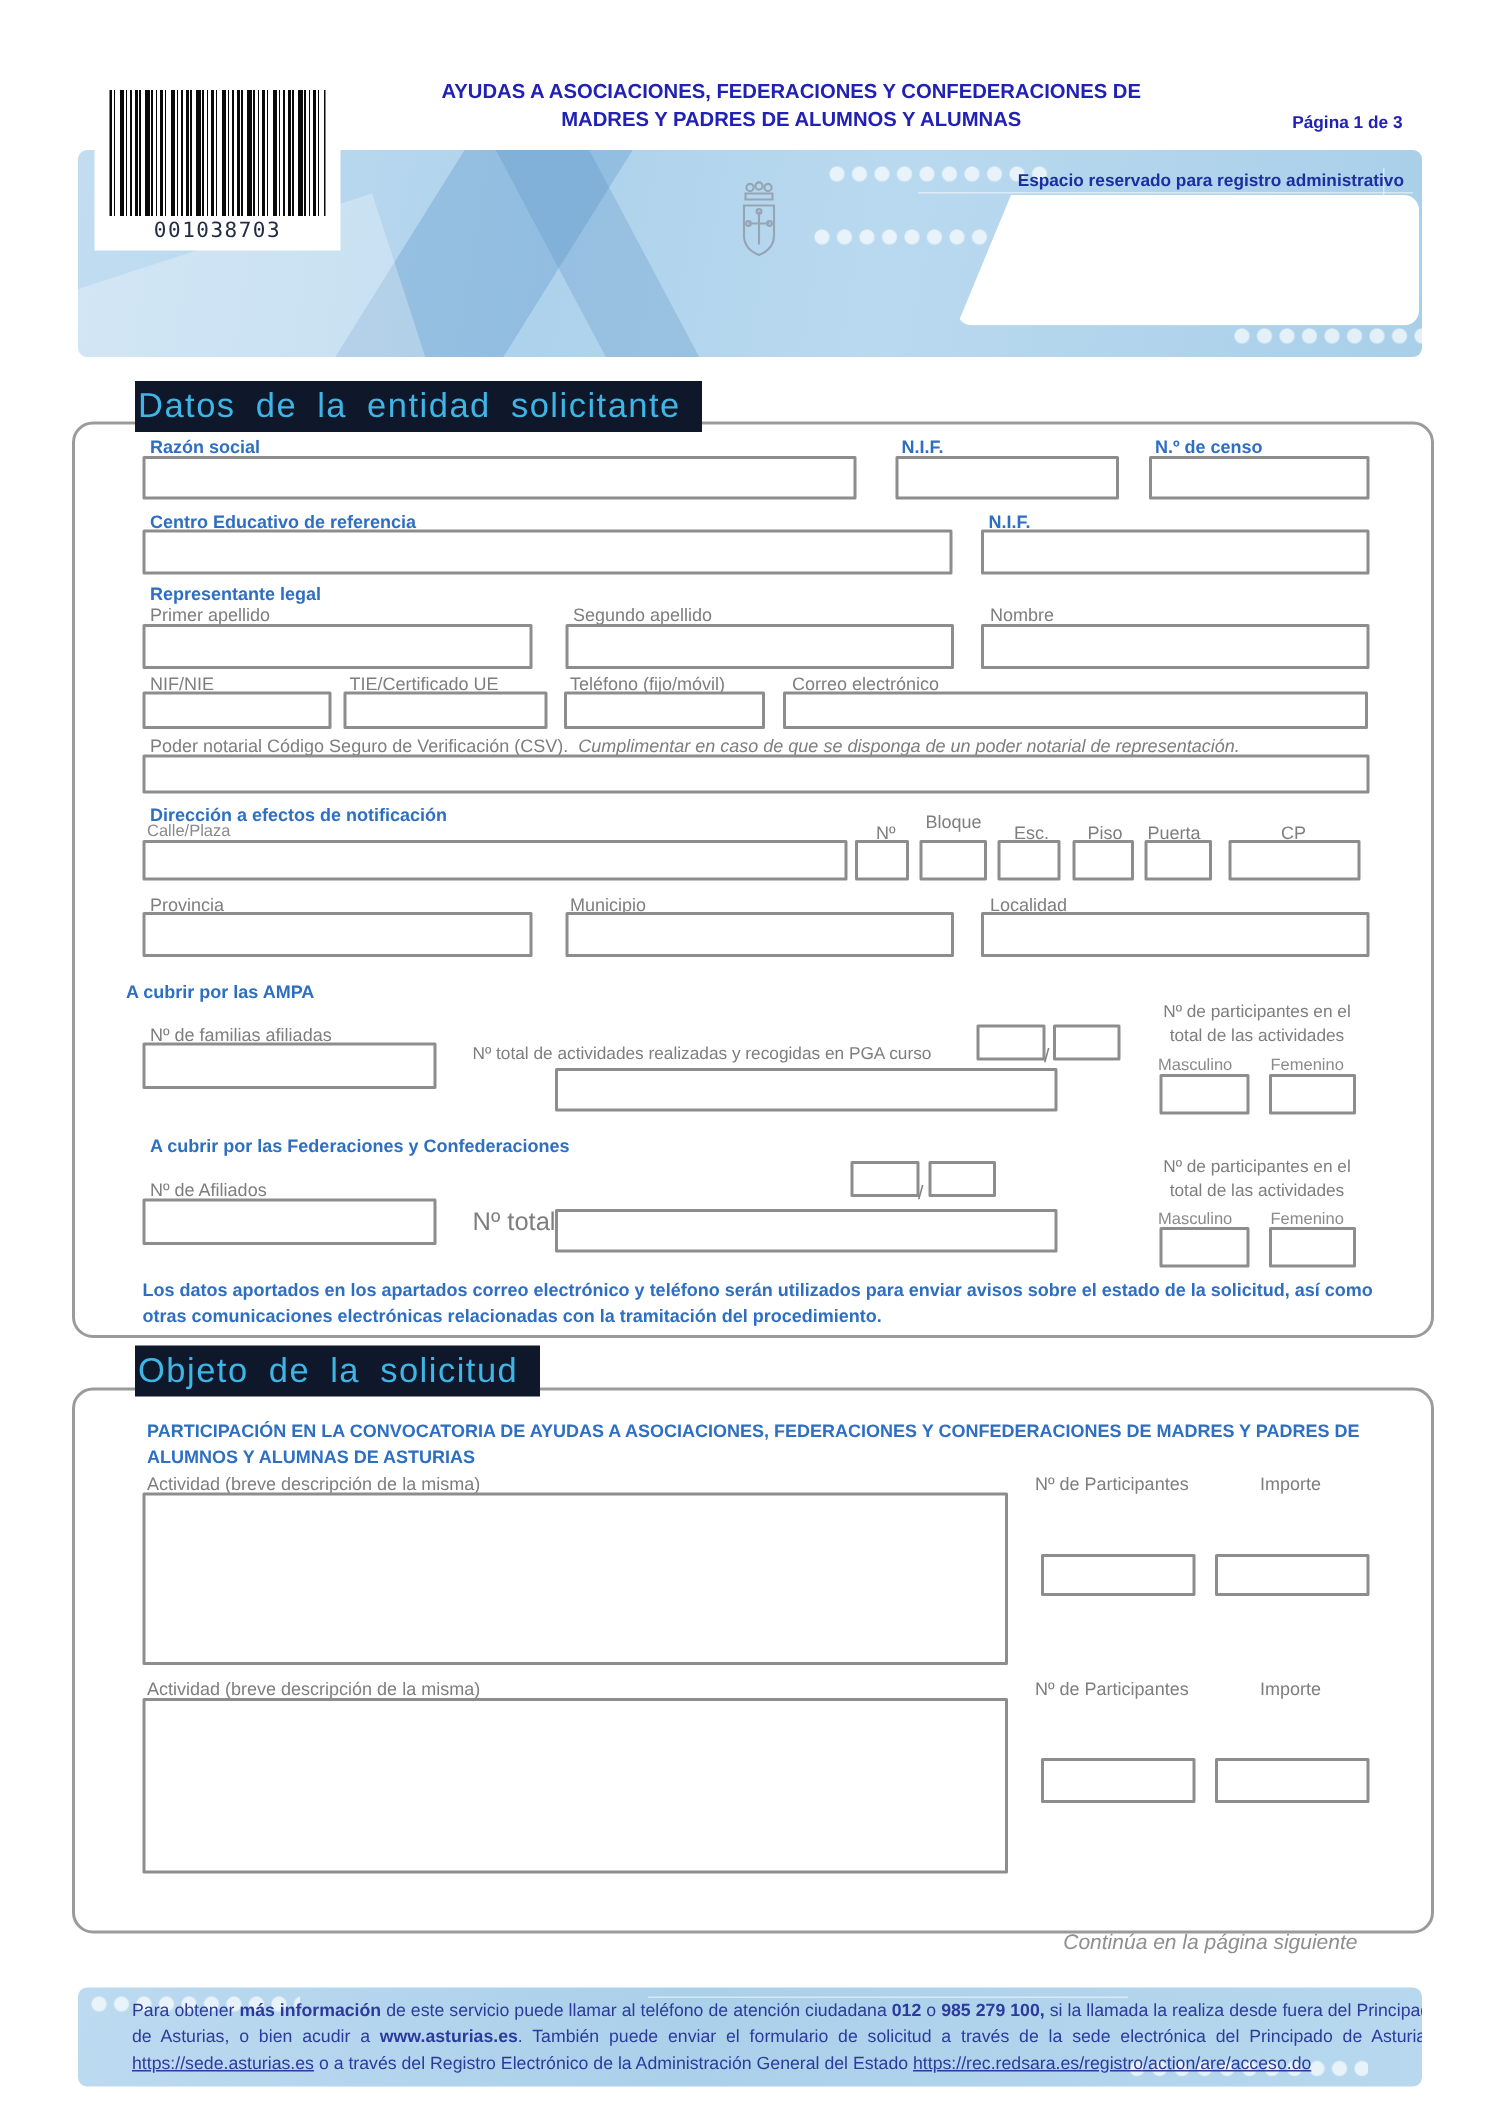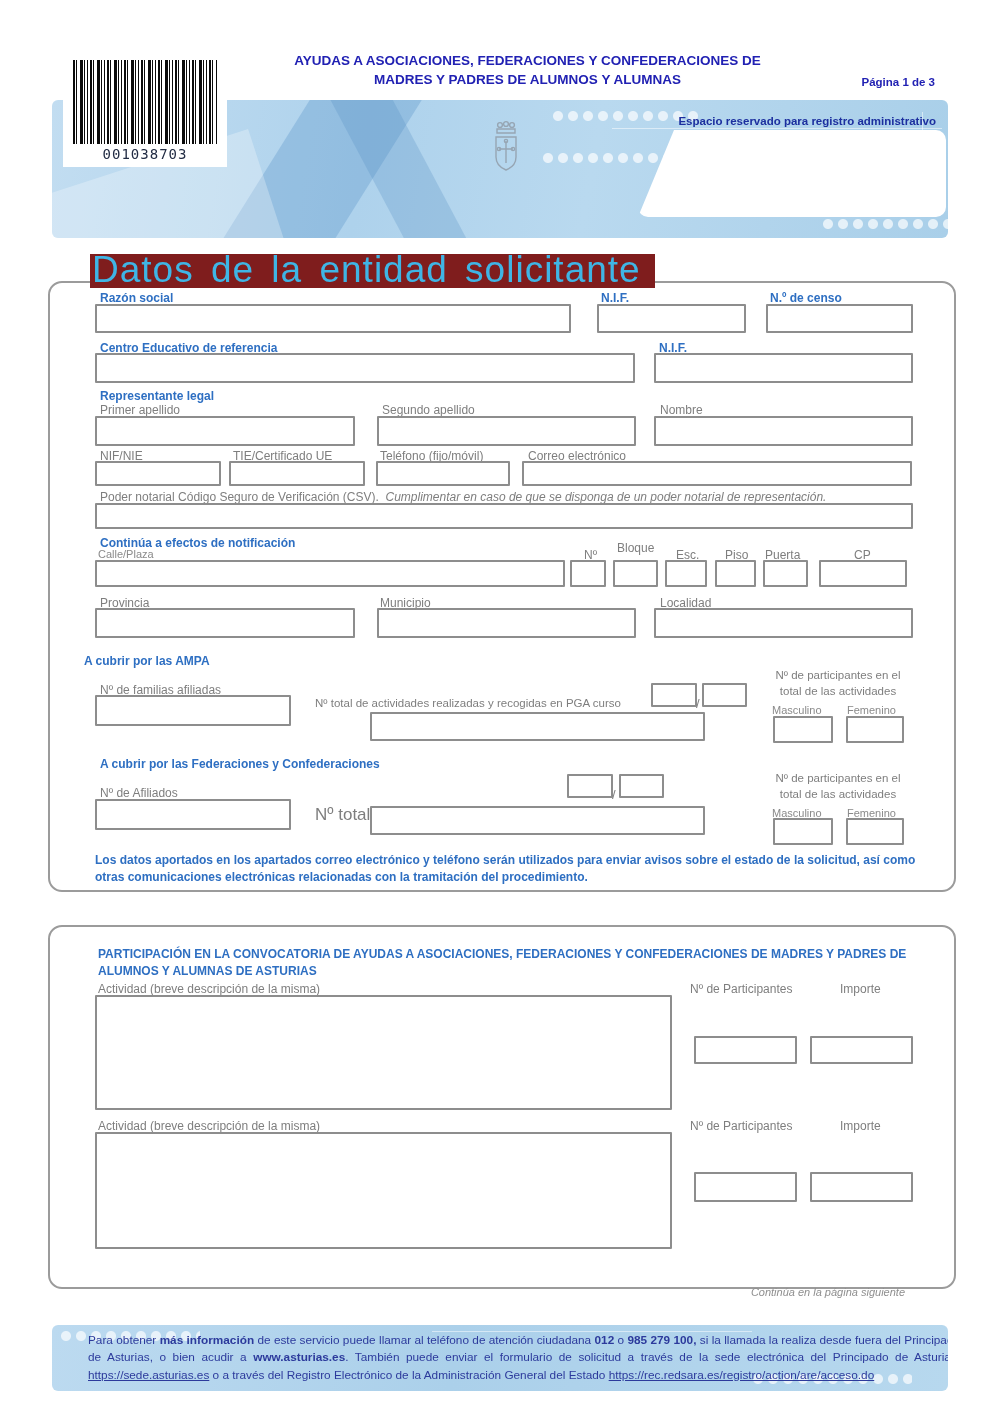--- a/index.html
+++ b/index.html
@@ -28,37 +28,37 @@
               color:#1c2f9f; font-weight:bold; font-size:11.5px; z-index:5; }
   .stamp { position:absolute; left:638px; top:130px; width:308px; height:87px; background:#fff;
            border-radius:10px; clip-path:polygon(36px 0,100% 0,100% 100%,0 100%); z-index:4; }
   .logobox { position:absolute; left:417px; top:181px; width:180px; height:46px; background:#1e3f96;
              color:#fff; text-align:center; z-index:5; display:flex; flex-direction:column; justify-content:center;
              font-variant:small-caps; font-size:14px; line-height:1.25; letter-spacing:.5px; }
   .crest { position:absolute; left:487px; top:120px; z-index:5; }
 
   
   .secbox { position:absolute; border:2px solid #9b9b9b; border-radius:14px; background:transparent; }
-  .sectitle { position:absolute; color:#3fb5e5; font-size:37px; font-weight:400;
-              letter-spacing:1px; word-spacing:6px; background:#7f1d1d; padding:0 14px 2px 2px;
+  .sectitle { position:absolute; color:#3fb5e5; font-size:23px; font-weight:400;
+              letter-spacing:1px; word-spacing:6px; background:#0f172a; padding:0 14px 2px 2px;
               line-height:32px; z-index:2; white-space:nowrap; }
   .lblb { position:absolute; color:#2e6fc2; font-weight:bold; font-size:12px; white-space:nowrap; }
   .lblg { position:absolute; color:#7e7e7e; font-size:12px; white-space:nowrap; }
   .lbls { position:absolute; color:#8a8a8a; font-size:11px; white-space:nowrap; }
   .inp { position:absolute; border:2px solid #8d8d8d; background:#fff; box-sizing:border-box;
          font:13px "Liberation Sans",sans-serif; padding:1px 4px; border-radius:1px; }
   textarea.inp { resize:none; }
   .slash { position:absolute; color:#7e7e7e; font-size:13px; }
   .partlabel { position:absolute; color:#7e7e7e; font-size:11.5px; text-align:center; line-height:1.35; }
   .noteblue { position:absolute; color:#2e6fc2; font-weight:bold; font-size:12px; line-height:1.42; }
   .introblue { position:absolute; color:#2e6fc2; font-weight:bold; font-size:12px; line-height:1.45; }
 
   
   .continues { position:absolute; left:585px; top:1286px; width:320px; text-align:right;
-               color:#8f8f8f; font-style:italic; font-size:11px; }
+               color:#8f8f8f; font-style:italic; font-size:14px; }
   .fband { position:absolute; left:52px; top:1325px; width:896px; height:66px;
            background:linear-gradient(100deg,#bcdaf0 0%,#abd0ea 45%,#b7d8ee 100%);
            border-radius:6px; overflow:hidden; }
   .ftext { position:absolute; left:36px; top:7px; width:886px; padding-right:14px; box-sizing:border-box;
            font-size:11.8px; color:#2c3a9c; text-align:justify; line-height:1.48; }
   .b { font-weight:bold; }
   .lnk { text-decoration:underline; cursor:pointer; }
 </style>
 </head>
 <body>
@@ -132,21 +132,21 @@
   <div class="lblg" style="left:233px; top:449px;">TIE/Certificado UE</div>
   <input class="inp" style="left: 229px; top: 461px; width: 136px; height: 25px;">
   <div class="lblg" style="left:380px; top:449px;">Teléfono (fijo/móvil)</div>
   <input class="inp" style="left: 376px; top: 461px; width: 134px; height: 25px;">
   <div class="lblg" style="left:528px; top:449px;">Correo electrónico</div>
   <input class="inp" style="left: 522px; top: 461px; width: 390px; height: 25px;">
 
   <div class="lblg" style="left:100px; top:490px;"><span>Poder notarial Código Seguro de Verificación (CSV).</span>&nbsp; <i>Cumplimentar en caso de que se disponga de un poder notarial de representación.</i></div>
   <input class="inp" style="left: 95px; top: 503px; width: 818px; height: 26px;">
 
-  <div class="lblb" style="left:100px; top:536px;">Continúa a efectos de notificación</div>
+  <div class="lblb" style="left:100px; top:536px;">Dirección a efectos de notificación</div>
   <div class="lbls" style="left:98px; top:548px;">Calle/Plaza</div>
   <input class="inp" style="left: 95px; top: 560px; width: 470px; height: 27px;">
   <div class="lblg" style="left:584px; top:548px;">Nº</div>
   <input class="inp" style="left: 570px; top: 560px; width: 36px; height: 27px;">
   <div class="lblg" style="left:617px; top:541px;">Bloque</div>
   <input class="inp" style="left: 613px; top: 560px; width: 45px; height: 27px;">
   <div class="lblg" style="left:676px; top:548px;">Esc.</div>
   <input class="inp" style="left: 665px; top: 560px; width: 42px; height: 27px;">
   <div class="lblg" style="left:725px; top:548px;">Piso</div>
   <input class="inp" style="left: 715px; top: 560px; width: 41px; height: 27px;">
@@ -191,20 +191,21 @@
     <div>Nº de participantes en el</div>
     <div>total de las actividades</div>
   </div>
   <div class="lbls" style="left:772px; top:807px;">Masculino</div>
   <div class="lbls" style="left:847px; top:807px;">Femenino</div>
   <input class="inp" style="left: 773px; top: 818px; width: 60px; height: 27px;">
   <input class="inp" style="left: 846px; top: 818px; width: 58px; height: 27px;">
 
   <div class="noteblue" style="left:95px; top:852px; width:825px;">Los datos aportados en los apartados correo electrónico y teléfono serán utilizados para enviar avisos sobre el estado de la solicitud, así como otras comunicaciones electrónicas relacionadas con la tramitación del procedimiento.</div>
 
+  <div class="sectitle" style="left:90px; top:897px;">Objeto de la solicitud</div>
   <div class="secbox" style="left:48px; top:925px; width:904px; height:360px;"></div>
 
   <div class="introblue" style="left:98px; top:946px; width:812px;">PARTICIPACIÓN EN LA CONVOCATORIA DE AYUDAS A ASOCIACIONES, FEDERACIONES Y CONFEDERACIONES DE MADRES Y PADRES DE ALUMNOS Y ALUMNAS DE ASTURIAS</div>
 
   <div class="lblg" style="left:98px; top:982px;">Actividad (breve descripción de la misma)</div>
   <textarea class="inp" style="left: 95px; top: 995px; width: 577px; height: 115px;"></textarea>
   <div class="lblg" style="left:690px; top:982px;">Nº de Participantes</div>
   <div class="lblg" style="left:840px; top:982px;">Importe</div>
   <input class="inp" style="left: 694px; top: 1036px; width: 103px; height: 28px;">
   <input class="inp" style="left: 810px; top: 1036px; width: 103px; height: 28px;">

